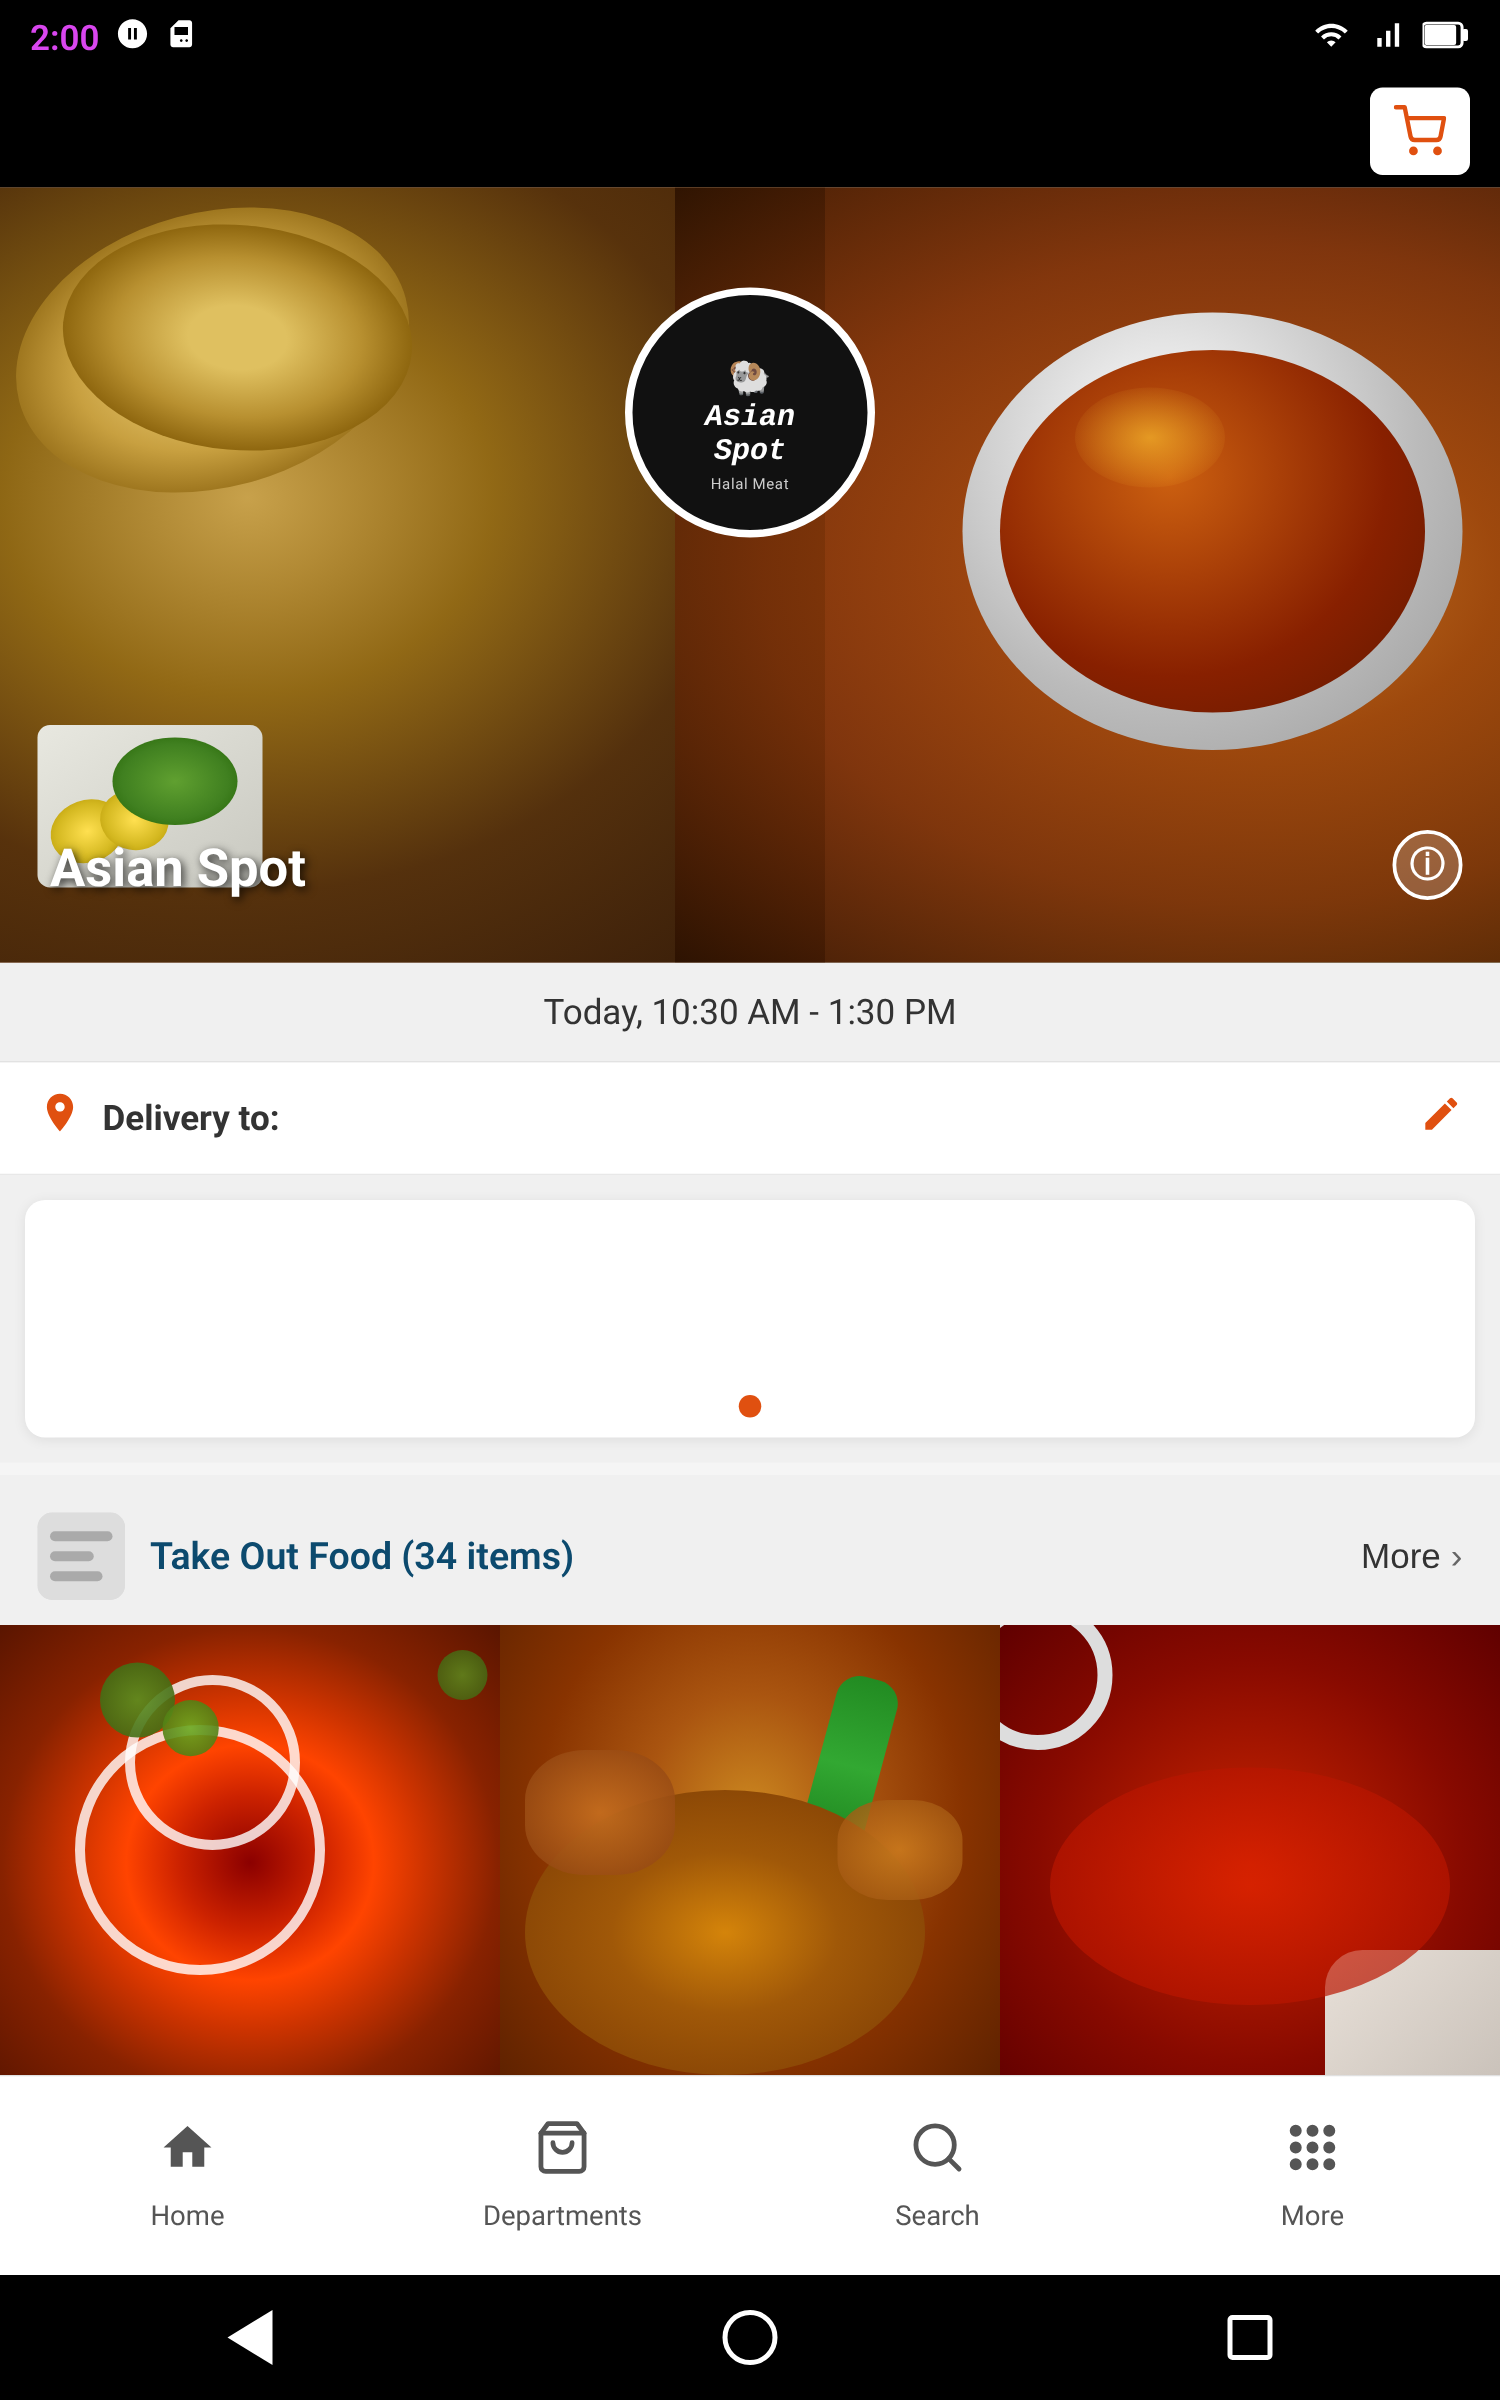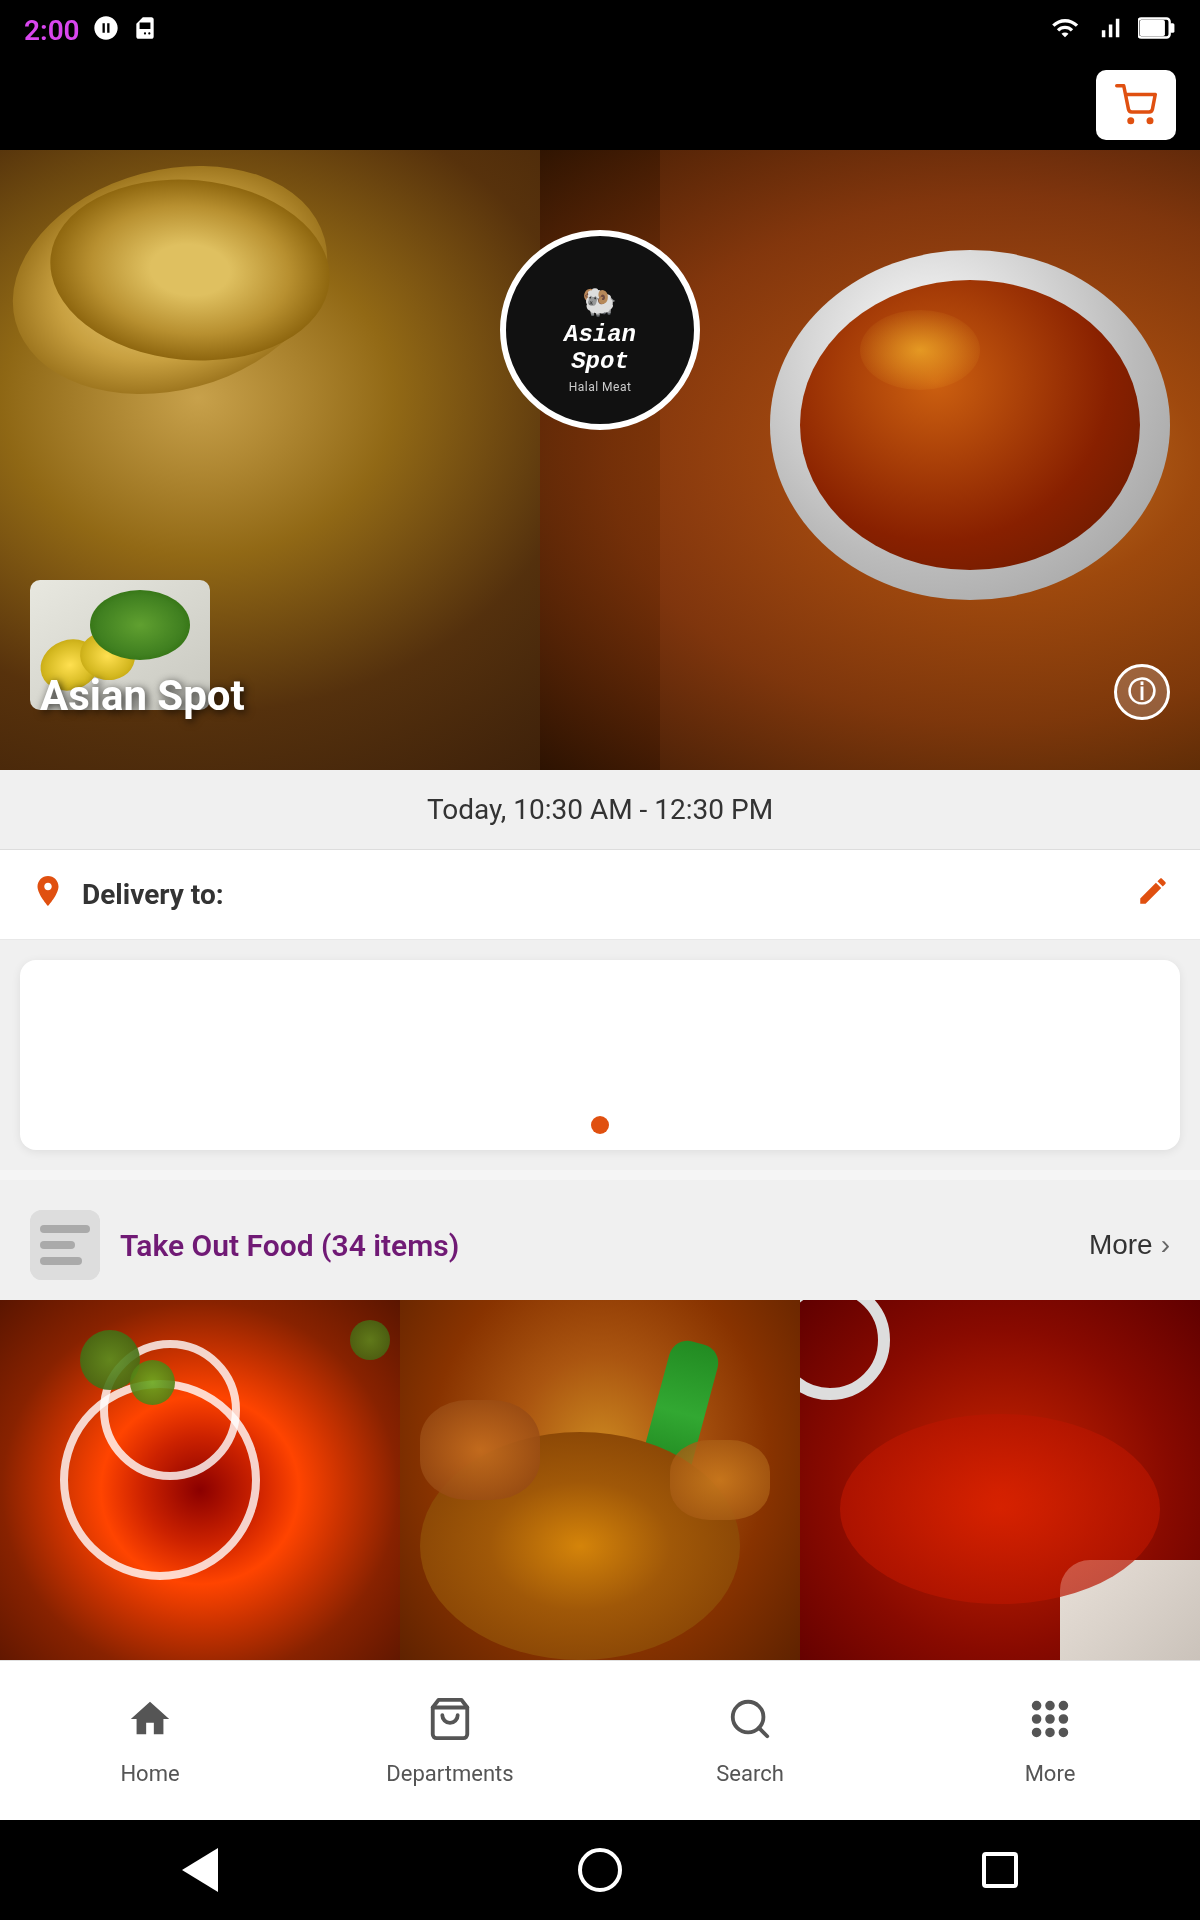--- a/index.html
+++ b/index.html
@@ -392,21 +392,21 @@
     }
     .category-icon-placeholder {
       width: 70px;
       height: 70px;
       background: #ddd;
       border-radius: 12px;
     }
     .category-title {
       font-size: 30px;
       font-weight: 600;
-      color: #701a75;
+      color: #0c4a6e;
     }
     .more-button {
       display: flex;
       align-items: center;
       gap: 8px;
       cursor: pointer;
       background: none;
       border: none;
     }
     .more-text {
@@ -657,21 +657,21 @@
   <div class="restaurant-name-overlay">
     <span class="restaurant-name">Asian Spot</span>
   </div>
 
   <div class="info-button">
     <span class="info-text">ⓘ</span>
   </div>
 </div>
 
 <div class="hours-bar">
-  <span class="hours-text">Today, 10:30 AM - 12:30 PM</span>
+  <span class="hours-text">Today, 10:30 AM - 1:30 PM</span>
 </div>
 
 <div class="delivery-section">
   <div class="delivery-left">
     <span class="location-icon">
       <svg width="36" height="40" viewBox="0 0 24 24" fill="#e05010">
         <path d="M12 2C8.13 2 5 5.13 5 9c0 5.25 7 13 7 13s7-7.75 7-13c0-3.87-3.13-7-7-7zm0 9.5c-1.38 0-2.5-1.12-2.5-2.5s1.12-2.5 2.5-2.5 2.5 1.12 2.5 2.5-1.12 2.5-2.5 2.5z"></path>
       </svg>
     </span>
     <span class="delivery-label">Delivery to:</span>

